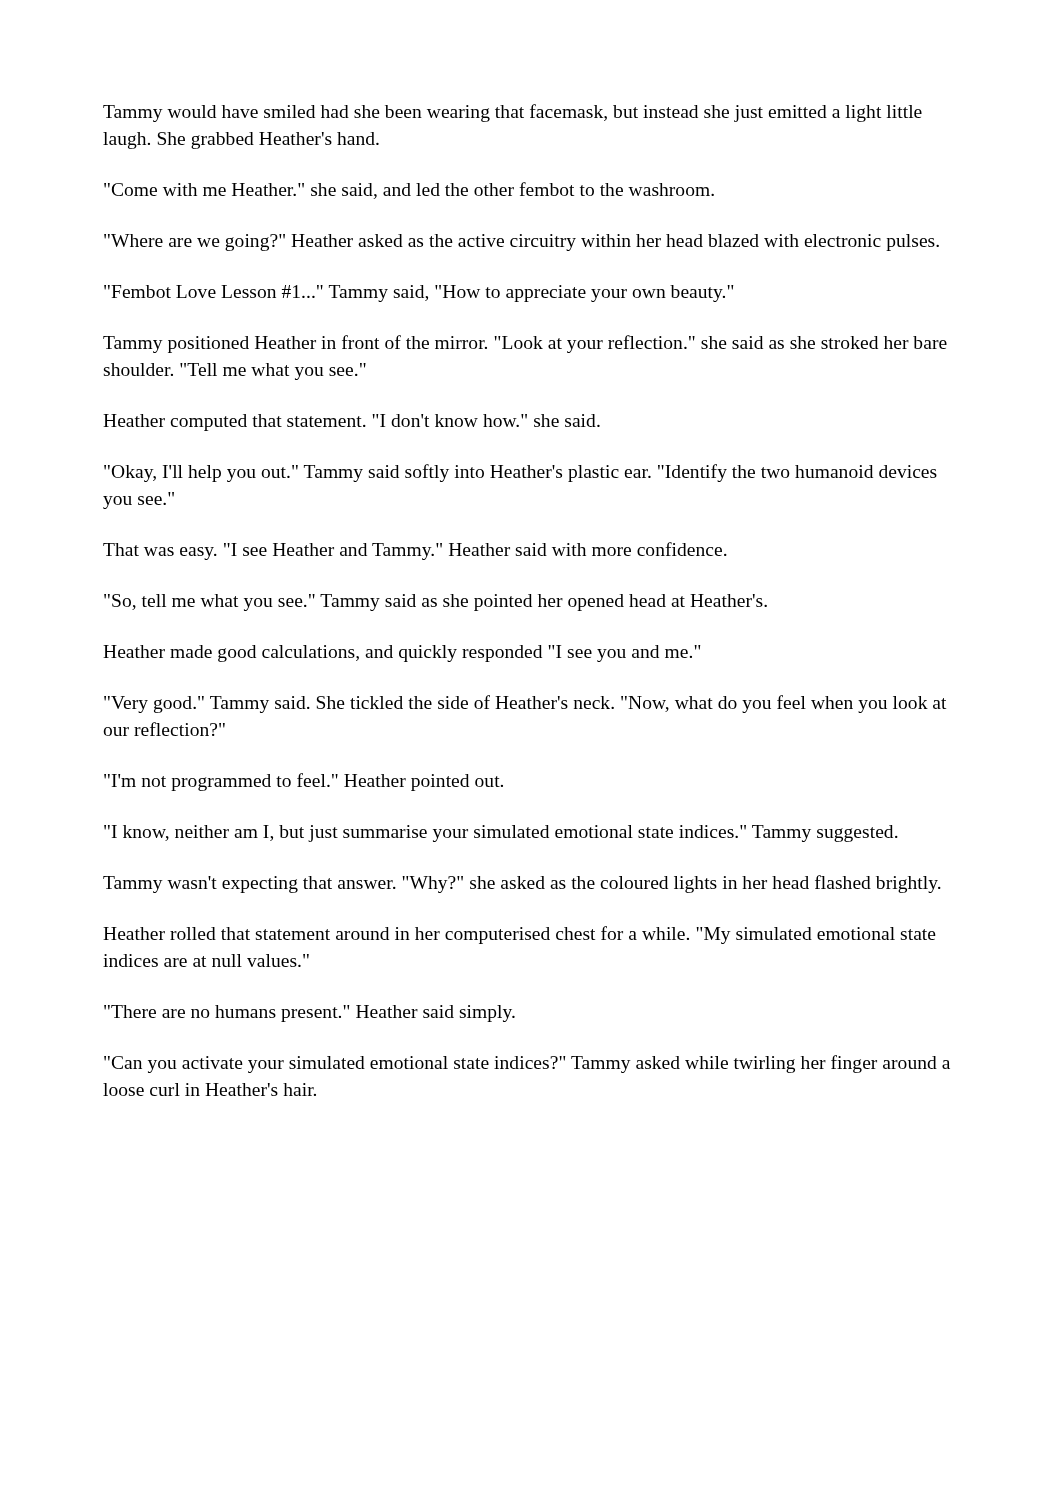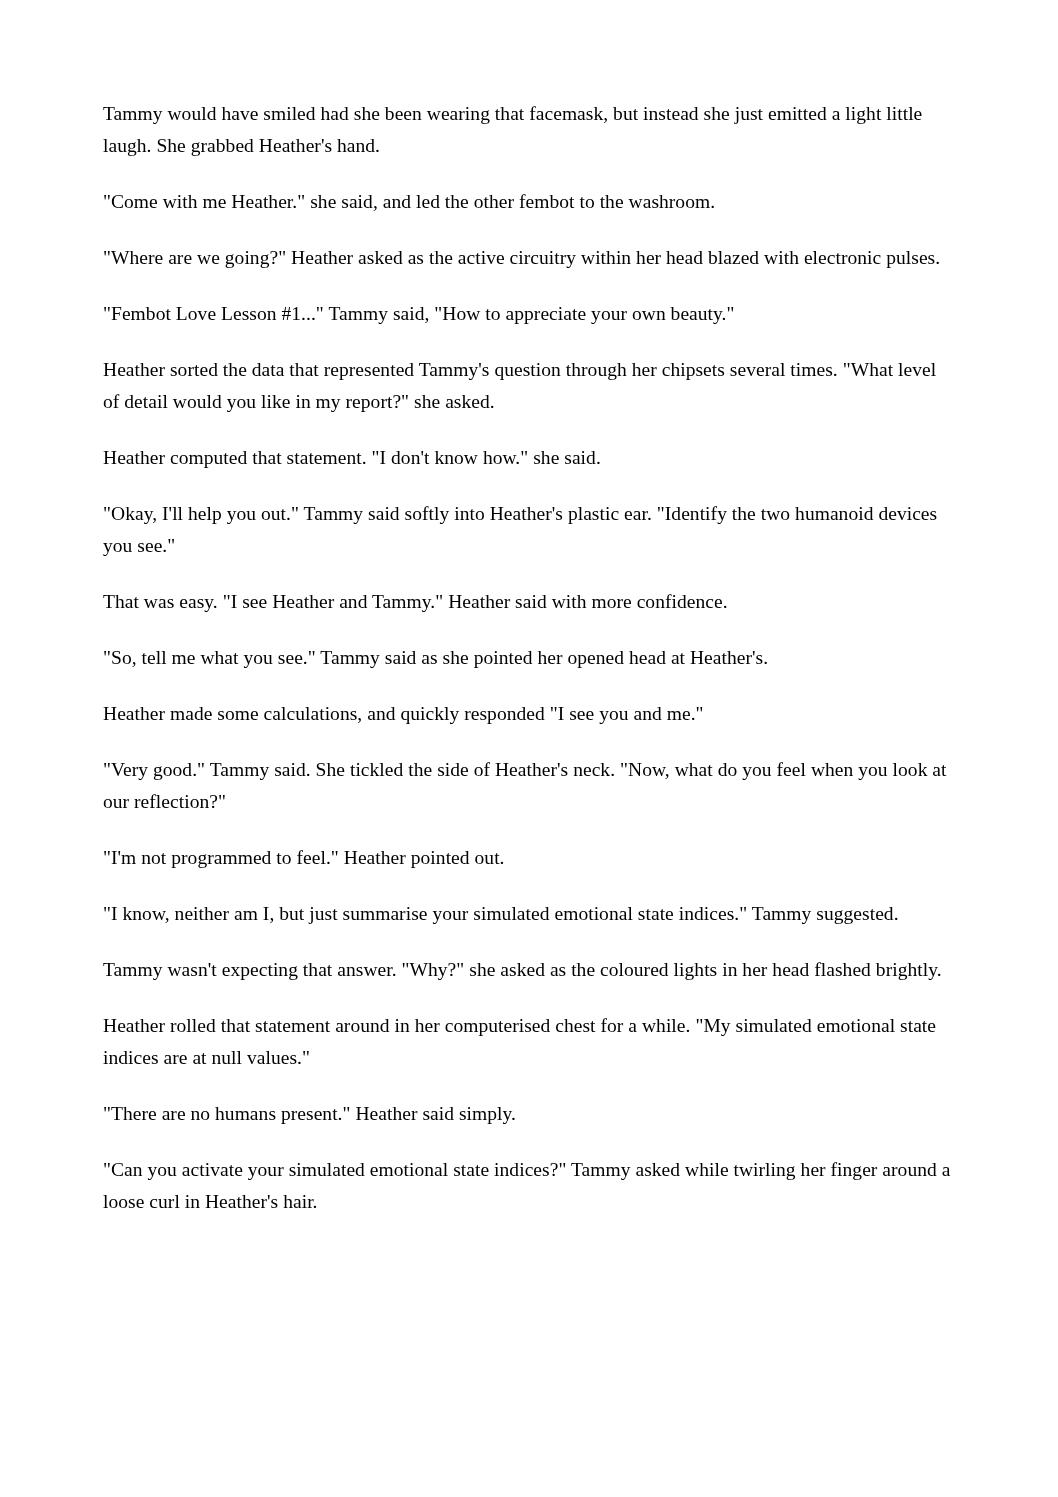--- a/index.html
+++ b/index.html
@@ -19,45 +19,45 @@
     overflow: hidden;
   }
   .content {
     position: absolute;
     left: 103px;
     top: 98px;
     width: 852px;
   }
   .para {
     font-size: 19.5px;
-    line-height: 32px;
+    line-height: 27px;
     color: #000000;
     margin: 0 0 24px 0;
     text-align: left;
     letter-spacing: 0.05px;
   }
   .para:last-child {
     margin-bottom: 0;
   }
 </style>
 </head>
 <body>
 
 <div class="page">
   <div class="content">
     <p class="para">Tammy would have smiled had she been wearing that facemask, but instead she just emitted a light little laugh.  She grabbed Heather's hand.</p>
     <p class="para">"Come with me Heather." she said, and led the other fembot to the washroom.</p>
     <p class="para">"Where are we going?" Heather asked as the active circuitry within her head blazed with electronic pulses.</p>
     <p class="para">"Fembot Love Lesson #1..." Tammy said, "How to appreciate your own beauty."</p>
-    <p class="para">Heather sorted the data that represented Tammy's question through her chipsets several times.  "What level of detail would you like in my report?" she asked.</p>
+    <p class="para">Tammy positioned Heather in front of the mirror.  "Look at your reflection." she said as she stroked her bare shoulder.  "Tell me what you see."</p>
     <p class="para">Heather computed that statement.  "I don't know how." she said.</p>
     <p class="para">"Okay, I'll help you out." Tammy said softly into Heather's plastic ear.  "Identify the two humanoid devices you see."</p>
     <p class="para">That was easy.  "I see Heather and Tammy." Heather said with more confidence.</p>
     <p class="para">"So, tell me what you see." Tammy said as she pointed her opened head at Heather's.</p>
-    <p class="para">Heather made some calculations, and quickly responded "I see you and me."</p>
+    <p class="para">Heather made good calculations, and quickly responded "I see you and me."</p>
     <p class="para">"Very good." Tammy said.  She tickled the side of Heather's neck.  "Now, what do you feel when you look at our reflection?"</p>
     <p class="para">"I'm not programmed to feel." Heather pointed out.</p>
     <p class="para">"I know, neither am I, but just summarise your simulated emotional state indices." Tammy suggested.</p>
     <p class="para">Tammy wasn't expecting that answer.  "Why?" she asked as the coloured lights in her head flashed brightly.</p>
     <p class="para">Heather rolled that statement around in her computerised chest for a while.  "My simulated emotional state indices are at null values."</p>
     <p class="para">"There are no humans present." Heather said simply.</p>
     <p class="para">"Can you activate your simulated emotional state indices?" Tammy asked while twirling her finger around a loose curl in Heather's hair.</p>
   </div>
 </div>
 

